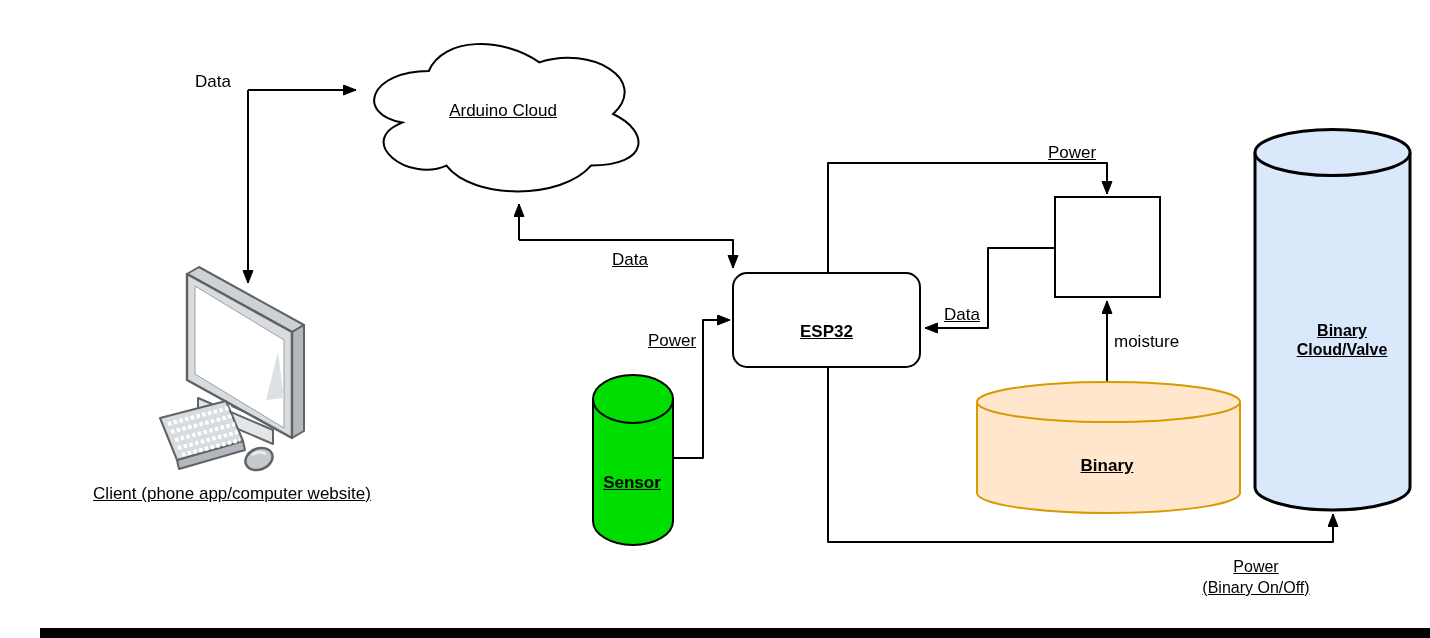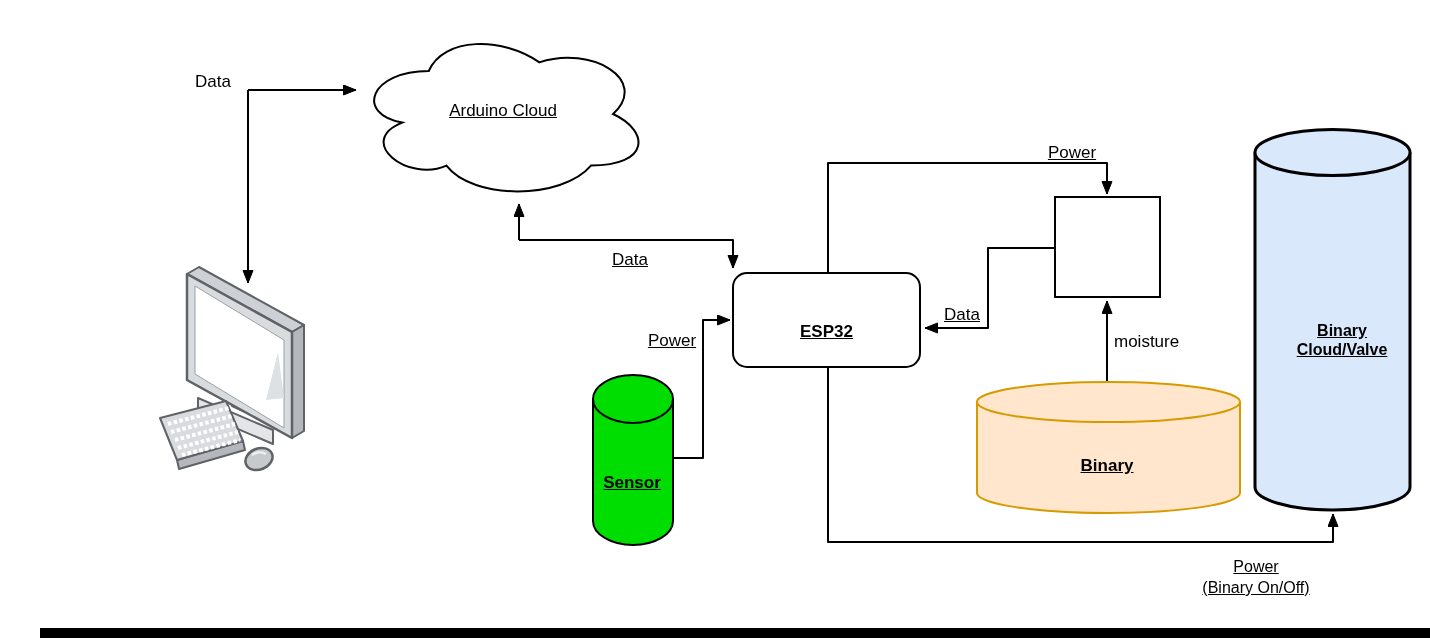--- a/index.html
+++ b/index.html
@@ -148,15 +148,16 @@
   <div class="lbl bold center" style="left:1302px;top:321px;">
     <div>Binary</div>
     <div>Cloud/Valve</div>
   </div>
 
   <div class="lbl center lh21" style="left:1216px;top:556px;">
     <div>Power</div>
     <div>(Binary On/Off)</div>
   </div>
 
+  <div class="lbl big center" style="left:192px;top:484px;">Client (phone app/computer website)</div>
 
   <div id="bottom-bar"></div>
 </div>
 
 </body></html>

